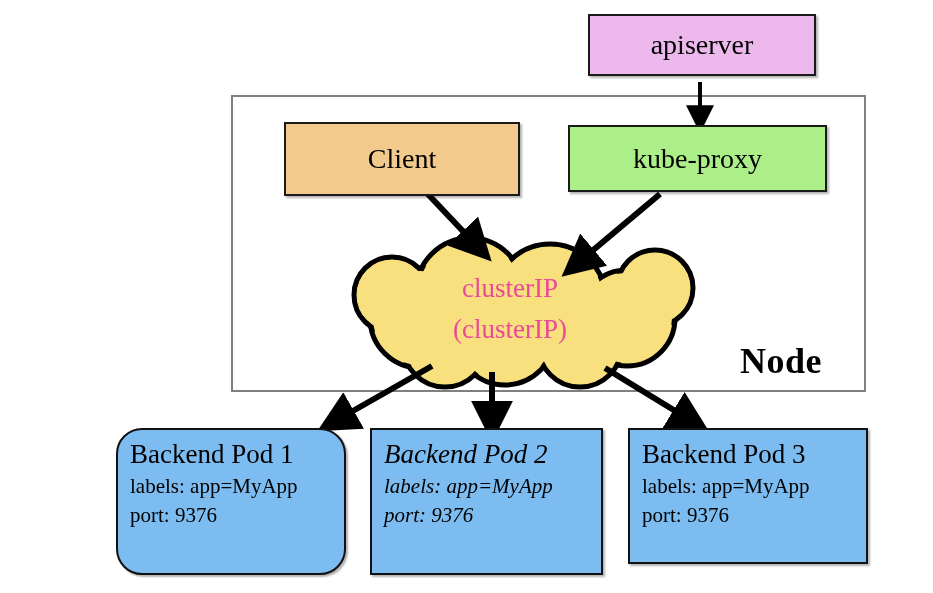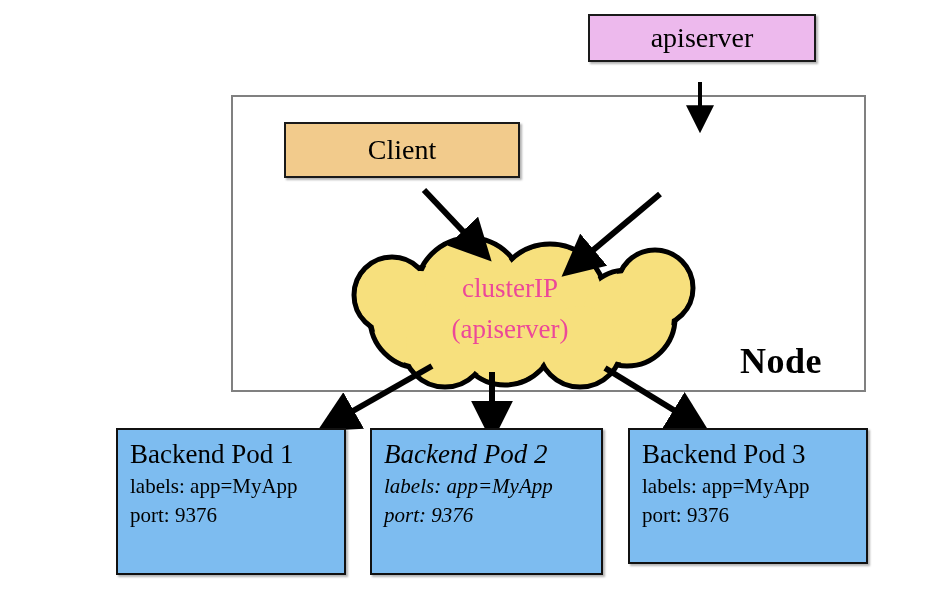--- a/index.html
+++ b/index.html
@@ -49,50 +49,50 @@
     display: flex;
     align-items: center;
     justify-content: center;
     color: #000000;
     box-shadow: 2px 2px 2px rgba(0,0,0,0.30);
   }
   .box-apiserver {
     left: 588px;
     top: 14px;
     width: 228px;
-    height: 48px;
+    height: 62px;
     background: #edb9ed;
     font-size: 28px;
   }
   .box-client {
     left: 284px;
     top: 122px;
     width: 236px;
-    height: 56px;
+    height: 74px;
     background: #f2cb8c;
     font-size: 28px;
   }
   .box-kubeproxy {
     left: 568px;
     top: 125px;
     width: 259px;
     height: 67px;
     background: #acee87;
     font-size: 28px;
   }
   .pod {
     position: absolute;
     box-sizing: border-box;
     border: 2px solid #111111;
     background: #7dbcf0;
     box-shadow: 2px 2px 2px rgba(0,0,0,0.30);
     padding: 6px 12px 0 12px;
     color: #000000;
   }
-  .pod-1 { left: 116px; top: 428px; width: 230px; height: 147px; }
+  .pod-1 { left: 116px; top: 428px; width: 230px; height: 147px; border-radius: 26px; }
   .pod-2 { left: 370px; top: 428px; width: 233px; height: 147px; font-style: italic; }
   .pod-3 { left: 628px; top: 428px; width: 240px; height: 136px; }
   .pod-title {
     font-size: 27px;
     line-height: 36px;
     white-space: nowrap;
   }
   .pod-line {
     font-size: 21px;
     line-height: 29px;
@@ -158,31 +158,34 @@
 
     <line x1="432" y1="366" x2="337" y2="420" stroke="#000000" stroke-width="6" marker-end="url(#arrowhead)"></line>
 
     <line x1="492" y1="372" x2="492" y2="420" stroke="#000000" stroke-width="6" marker-end="url(#arrowhead)"></line>
 
     <line x1="605" y1="368" x2="690" y2="420" stroke="#000000" stroke-width="6" marker-end="url(#arrowhead)"></line>
   </svg>
 
   <div class="cloud-text">
     <div class="cloud-line">clusterIP</div>
-    <div class="cloud-line">(apiserver)</div>
+    <div class="cloud-line">(clusterIP)</div>
   </div>
 
   <div class="gbox box-apiserver">
     <span>apiserver</span>
   </div>
 
   <div class="gbox box-client">
     <span>Client</span>
   </div>
 
+  <div class="gbox box-kubeproxy">
+    <span>kube-proxy</span>
+  </div>
 
   <div class="pod pod-1">
     <div class="pod-title">Backend Pod 1</div>
     <div class="pod-line">labels: app=MyApp</div>
     <div class="pod-line">port: 9376</div>
   </div>
 
   <div class="pod pod-2">
     <div class="pod-title">Backend Pod 2</div>
     <div class="pod-line">labels: app=MyApp</div>

